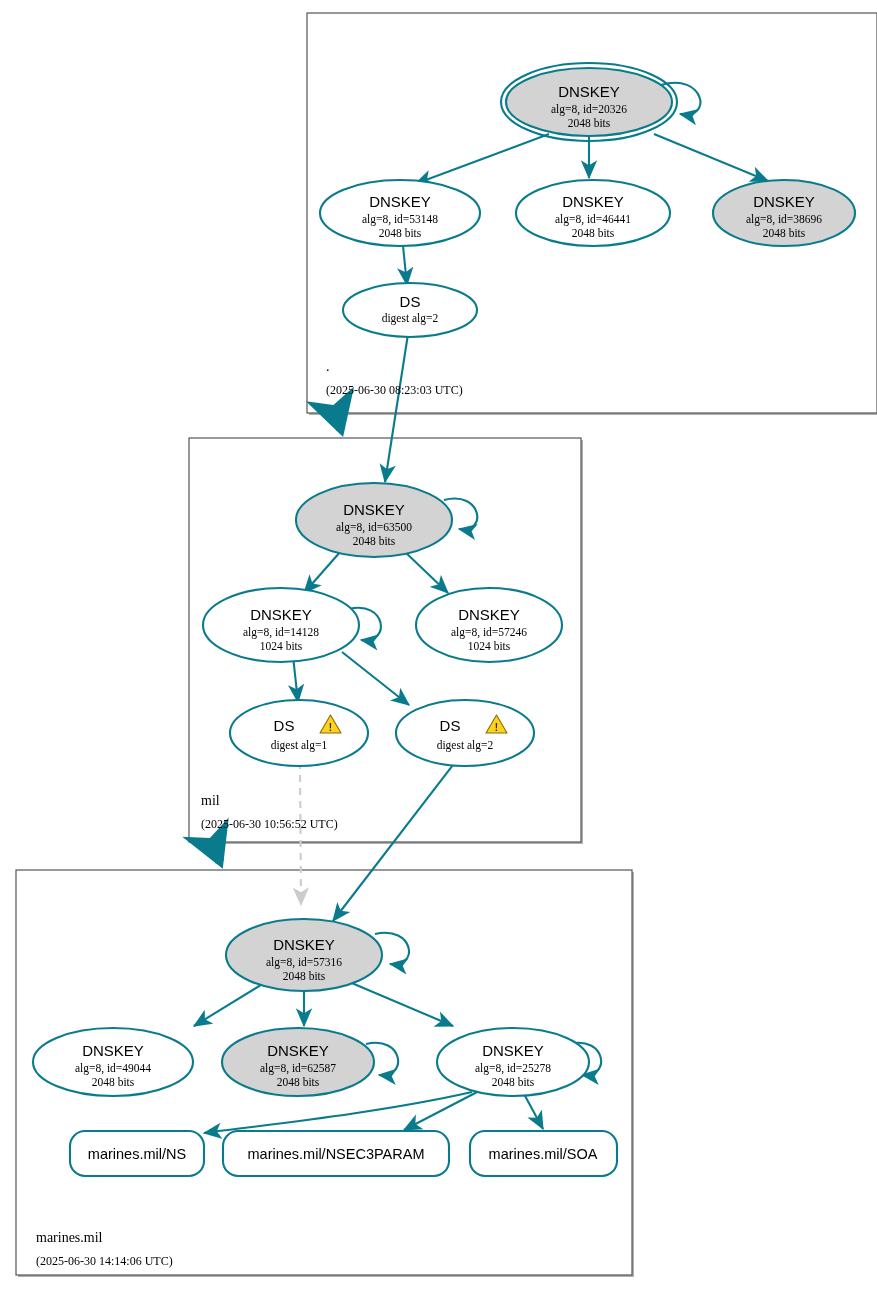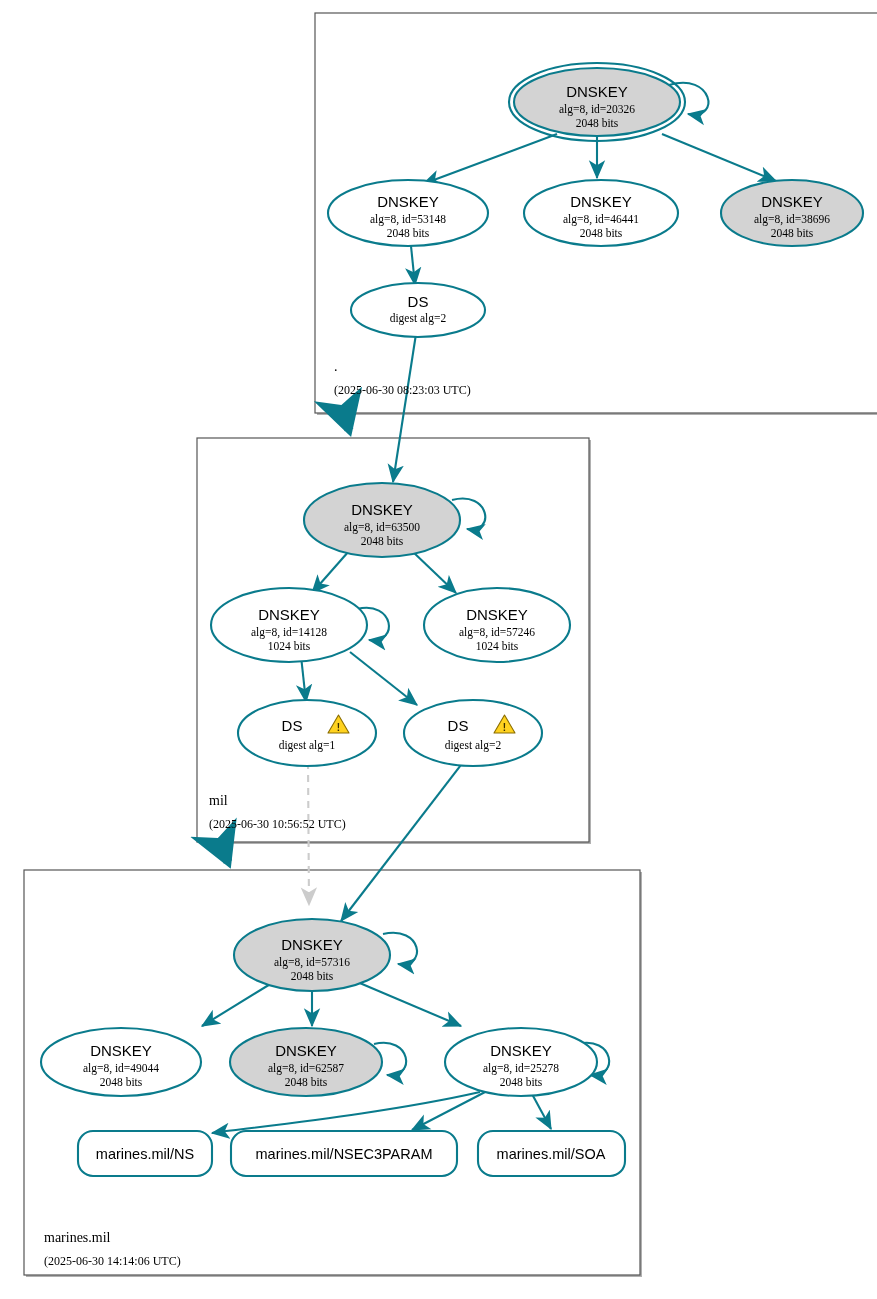--- a/index.html
+++ b/index.html
@@ -1,18 +1,18 @@
 <!DOCTYPE html>
 <html><head>
 <meta charset="utf-8">
 <style>
   html,body{margin:0;padding:0;background:#ffffff;}
   body{width:877px;height:1299px;position:relative;overflow:hidden;
        font-family:"Liberation Sans", sans-serif;}
-  #stage{position:absolute;left:12px;top:0;width:722px;height:1299px;}
+  #stage{position:absolute;left:4px;top:0;width:722px;height:1299px;}
   svg{display:block;}
   .zonebox{fill:#ffffff;stroke:#555555;stroke-width:1.2;}
   .zoneshadow{fill:#b0b0b0;}
   .node-ell{stroke:#0a7b8c;stroke-width:2.1;}
   .fill-white{fill:#ffffff;}
   .fill-gray{fill:#d3d3d3;}
   .rrset{fill:#ffffff;stroke:#0a7b8c;stroke-width:2.1;}
   .edge{stroke:#0a7b8c;stroke-width:2.1;fill:none;}
   .edge-dash{stroke:#cccccc;stroke-width:2.1;fill:none;stroke-dasharray:7,6;}
   .zone-edge{stroke:#0a7b8c;stroke-width:9;fill:none;}

